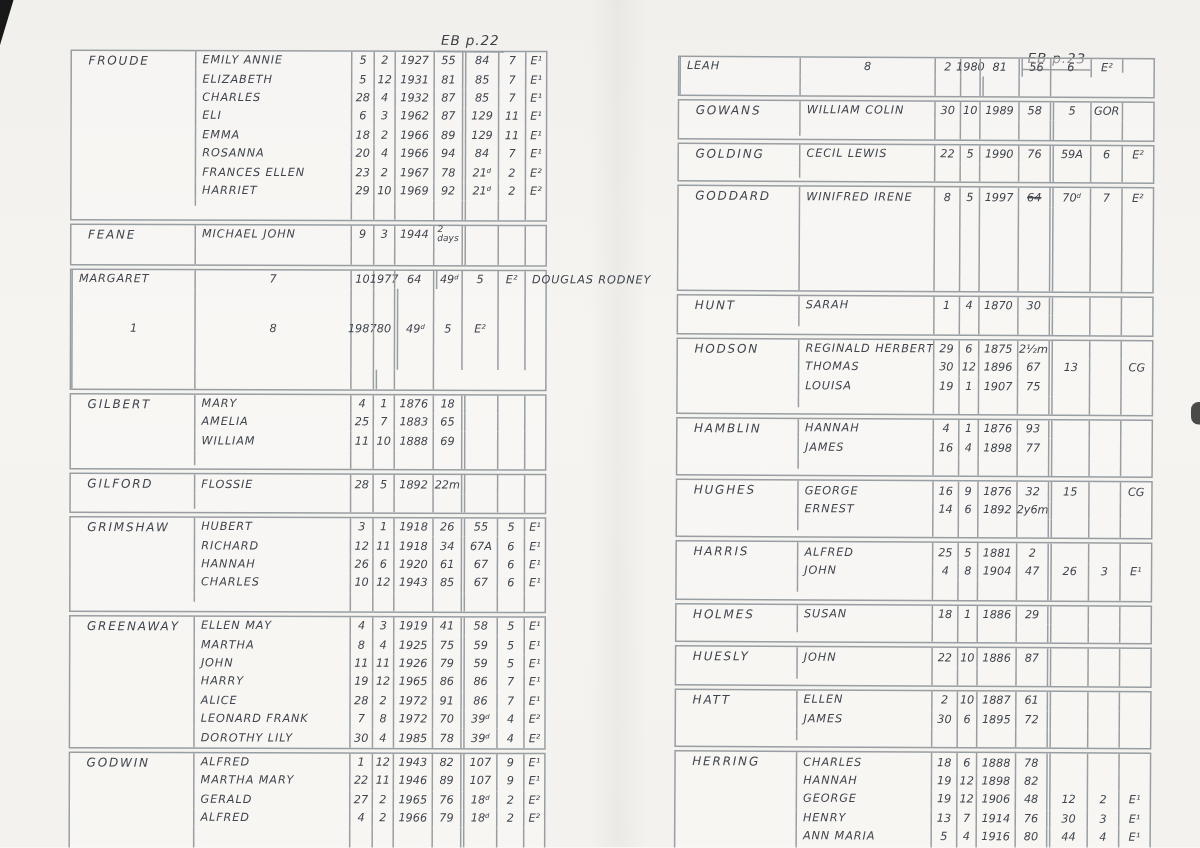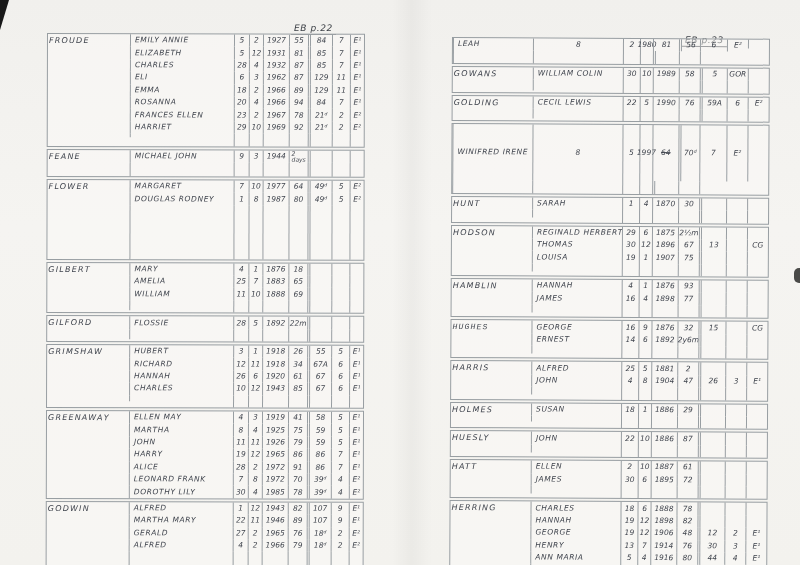--- a/index.html
+++ b/index.html
@@ -31,21 +31,21 @@
   .pt1 .group{grid-template-columns:82px 104px 15px 14px 26px 19px 24px 18px 14px;}
   .pt2 .group{grid-template-columns:80px 90px 17px 13px 26px 21px 27px 21px 21px;}
   .cell{
     border-left:1px solid #989ea2;
     display:flex;align-items:center;justify-content:center;
     font-style:italic;color:#40454e;font-size:7.5px;line-height:1.05;
     white-space:pre-line;overflow:visible;
   }
   .c-surname{
     border-left:none;align-items:flex-start;justify-content:flex-start;
-    padding:3px 0 0 1px;font-size:8px;letter-spacing:1.2px;grid-column:1;white-space:nowrap;text-align:center;
+    padding:3px 0 0 11px;font-size:8px;letter-spacing:1.2px;grid-column:1;white-space:nowrap;text-align:center;
   }
   .c-name{justify-content:flex-start;padding-left:4px;font-size:7.5px;letter-spacing:0.6px;white-space:nowrap;}
   .c-grave{border-left-width:3px;border-left-style:double;}
   .small{font-size:6px;line-height:1;}
   .struck{text-decoration:line-through;}
 </style>
 </head>
 <body>
 
 <div class="scan">
@@ -144,21 +144,20 @@
         <div class="cell c-name" style="height: 14px;"></div>
         <div class="cell c-num"></div>
         <div class="cell c-num"></div>
         <div class="cell c-year"></div>
         <div class="cell c-age"></div>
         <div class="cell c-grave"></div>
         <div class="cell c-num"></div>
         <div class="cell c-sec"></div>
       </div>
       <div class="group">
-        <div class="cell c-surname" style="grid-row: 1 / span 3;">FLOWER</div>
         <div class="cell c-name">MARGARET</div>
         <div class="cell c-num">7</div>
         <div class="cell c-num">10</div>
         <div class="cell c-year">1977</div>
         <div class="cell c-age">64</div>
         <div class="cell c-grave">49ᵈ</div>
         <div class="cell c-num">5</div>
         <div class="cell c-sec">E²</div>
         <div class="cell c-name">DOUGLAS RODNEY</div>
         <div class="cell c-num">1</div>
@@ -428,20 +427,21 @@
         <div class="cell c-name" style="height: 10px;"></div>
         <div class="cell c-num"></div>
         <div class="cell c-num"></div>
         <div class="cell c-year"></div>
         <div class="cell c-age"></div>
         <div class="cell c-grave"></div>
         <div class="cell c-num"></div>
         <div class="cell c-sec"></div>
       </div>
       <div class="group">
+        <div class="cell c-surname" style="grid-row: 1 / span 2;">GODDARD</div>
         <div class="cell c-name">WINIFRED IRENE</div>
         <div class="cell c-num">8</div>
         <div class="cell c-num">5</div>
         <div class="cell c-year">1997</div>
         <div class="cell c-age struck">64</div>
         <div class="cell c-grave">70ᵈ</div>
         <div class="cell c-num">7</div>
         <div class="cell c-sec">E²</div>
         <div class="cell c-name" style="height: 56px;"></div>
         <div class="cell c-num"></div>
@@ -527,21 +527,21 @@
         <div class="cell c-name" style="height: 8px;"></div>
         <div class="cell c-num"></div>
         <div class="cell c-num"></div>
         <div class="cell c-year"></div>
         <div class="cell c-age"></div>
         <div class="cell c-grave"></div>
         <div class="cell c-num"></div>
         <div class="cell c-sec"></div>
       </div>
       <div class="group">
-        <div class="cell c-surname" style="grid-row: 1 / span 3; font-family: Liberation Mono, monospace;">HUGHES</div>
+        <div class="cell c-surname" style="grid-row: 1 / span 3;">HUGHES</div>
         <div class="cell c-name">GEORGE</div>
         <div class="cell c-num">16</div>
         <div class="cell c-num">9</div>
         <div class="cell c-year">1876</div>
         <div class="cell c-age">32</div>
         <div class="cell c-grave">15</div>
         <div class="cell c-num"></div>
         <div class="cell c-sec">CG</div>
         <div class="cell c-name">ERNEST</div>
         <div class="cell c-num">14</div>

